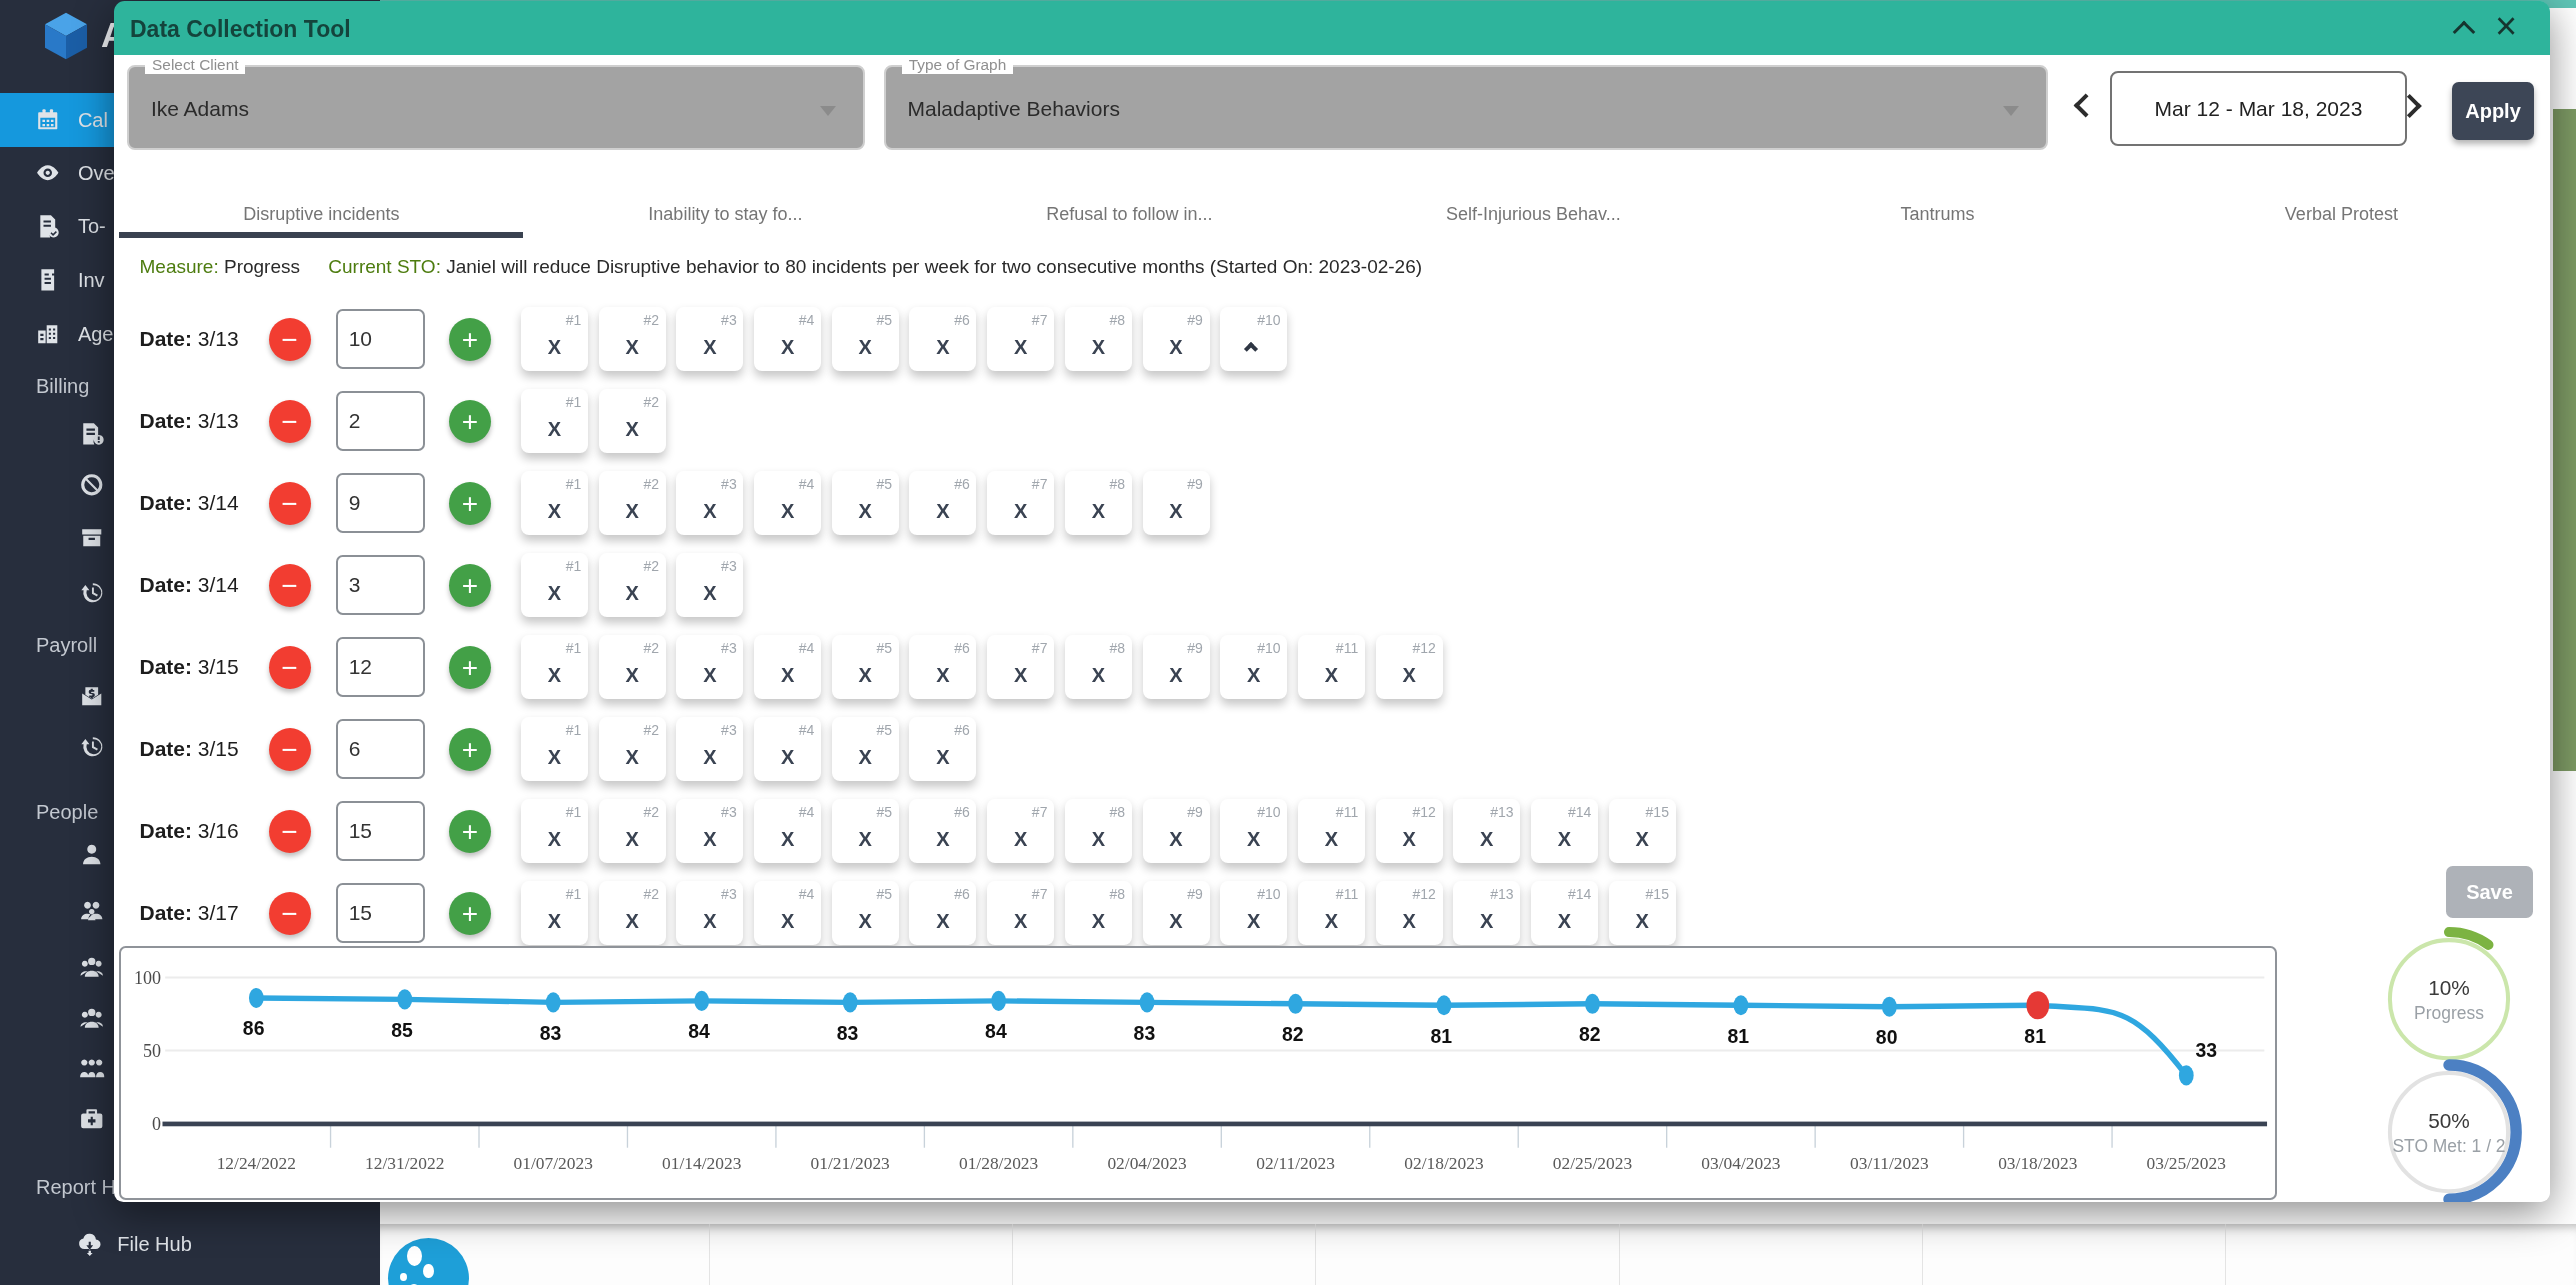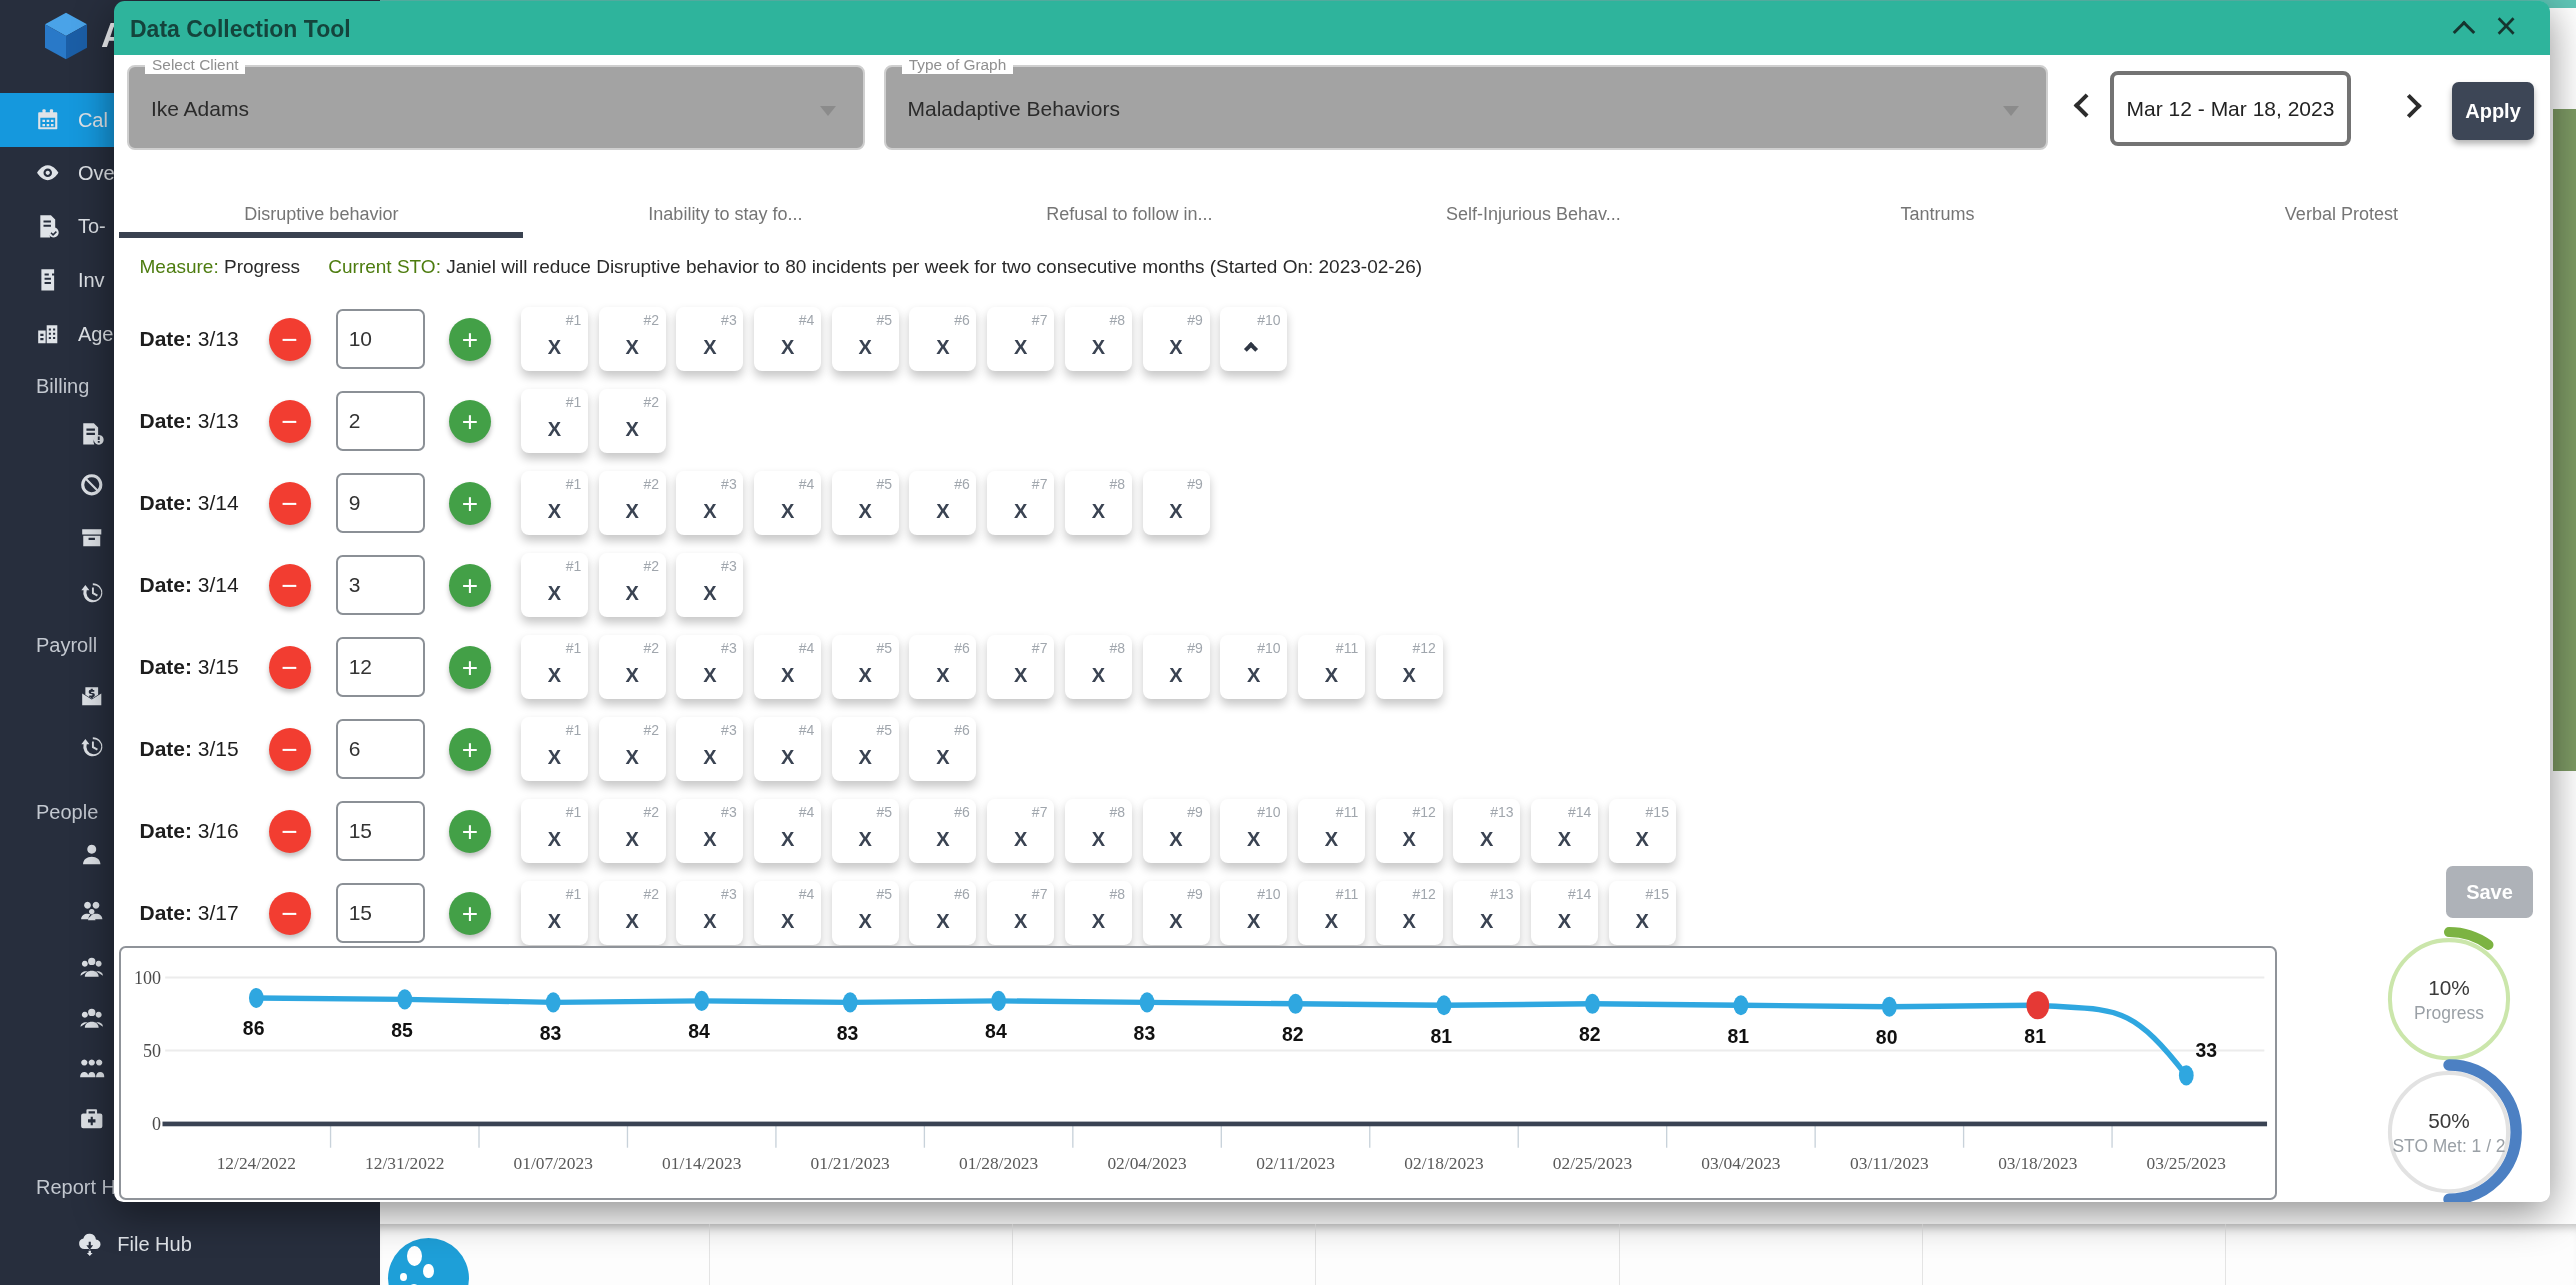--- a/index.html
+++ b/index.html
@@ -42,21 +42,21 @@
     font-size:15.4px; color:#8f8f8f; white-space:nowrap; }
   .fbox .fvalue { position:absolute; left:21.5px; top:29.5px; font-size:21px; color:#2b2b2b; white-space:nowrap; }
   .fbox .caret { position:absolute; right:27px; top:39px; width:0; height:0;
     border-left:8px solid transparent; border-right:8px solid transparent; border-top:10px solid #8b8b8b; }
   .box-client { left:13.4px; width:738px; }
   .box-graph { left:770px; width:1164px; }
   .nav-chev { position:absolute; top:42px; width:17.4px; height:17.4px; border-left:4px solid #2c2c2c;
     border-bottom:4px solid #2c2c2c; }
   .nav-prev { left:1963px; transform:rotate(45deg); }
   .nav-next { left:2287px; transform:rotate(225deg); }
-  .date-box { position:absolute; left:1996px; top:16px; width:241px; height:75px; border:4px solid #737373;
+  .date-box { position:absolute; left:1996px; top:16px; width:297px; height:75px; border:2px solid #737373;
     border-radius:8px; display:flex; align-items:center; justify-content:center; font-size:21px; color:#222; background:#fff; }
   .btn-apply { position:absolute; left:2338px; top:27px; width:82px; height:58px; background:#3d4656;
     border:none; border-radius:6.7px; color:#fff; font-size:20px; font-weight:bold; box-shadow:0 4px 6.7px rgba(0,0,0,.3); }
 
   
   .tabs { position:absolute; left:5.4px; top:140px; width:2425px; height:43px; }
   .tab { position:absolute; top:0; width:404px; height:43px; text-align:center; font-size:18px;
     color:#757575; line-height:39px; white-space:nowrap; }
   .tab-indicator { position:absolute; top:37px; height:6px; background:#3a4250; }
 
@@ -306,21 +306,21 @@
       <span class="caret"></span>
     </div>
     <div class="nav-chev nav-prev"></div>
     <div class="date-box">
       <span>Mar 12 - Mar 18, 2023</span>
     </div>
     <div class="nav-chev nav-next"></div>
     <button class="btn-apply">Apply</button>
 
     <div class="tabs" id="tabs">
-        <div class="tab" style="left: 0px;">Disruptive behavior</div>
+        <div class="tab" style="left: 0px;">Disruptive incidents</div>
         <div class="tab-indicator" style="left: 0px; width: 404px;"></div>
         <div class="tab" style="left: 404px;">Inability to stay fo...</div>
         <div class="tab" style="left: 1212px;">Self-Injurious Behav...</div>
         <div class="tab" style="left: 808px;">Refusal to follow in...</div>
         <div class="tab" style="left: 1616px;">Tantrums</div>
         <div class="tab" style="left: 2020px;">Verbal Protest</div>
       </div>
 
     <div class="measure-line">
       <span class="seg"><b>Measure:</b>

